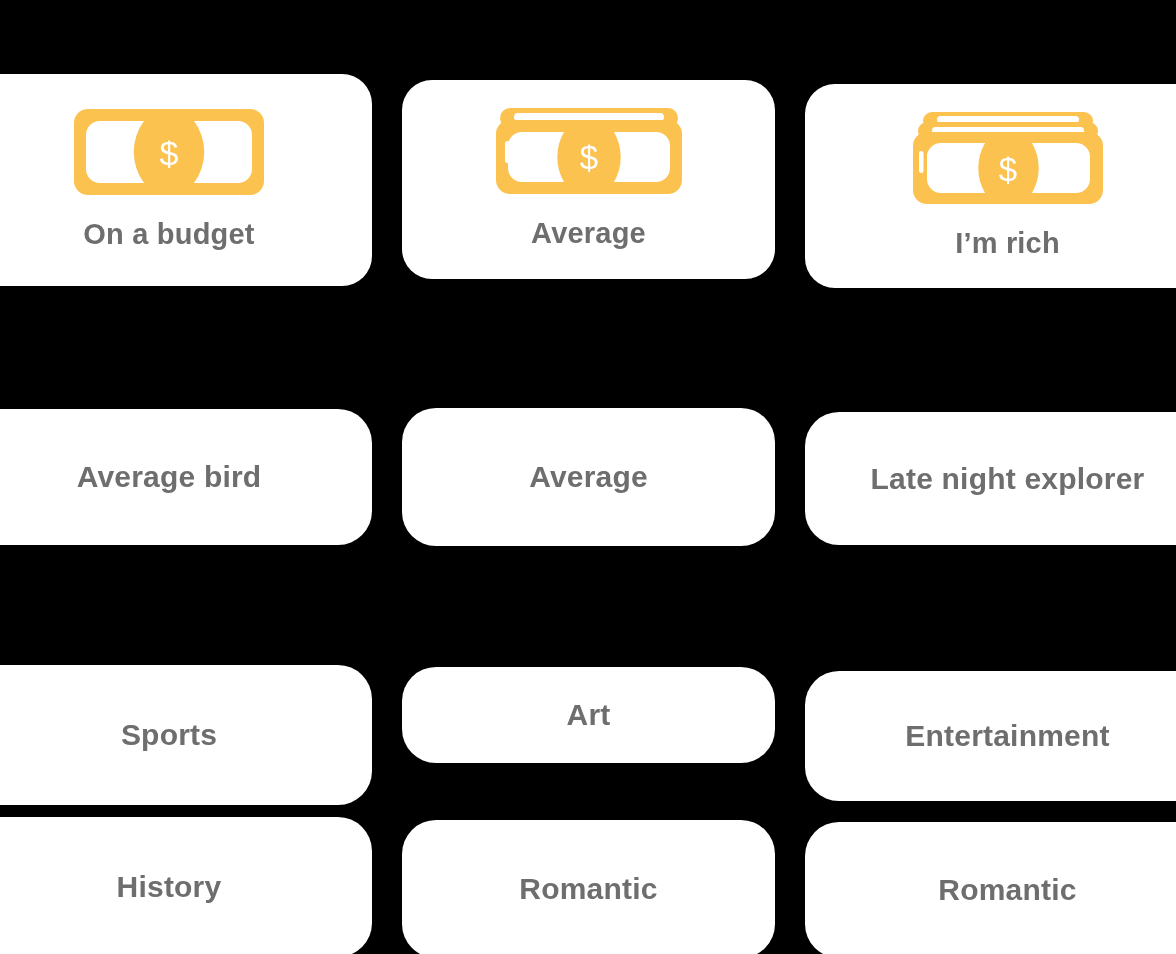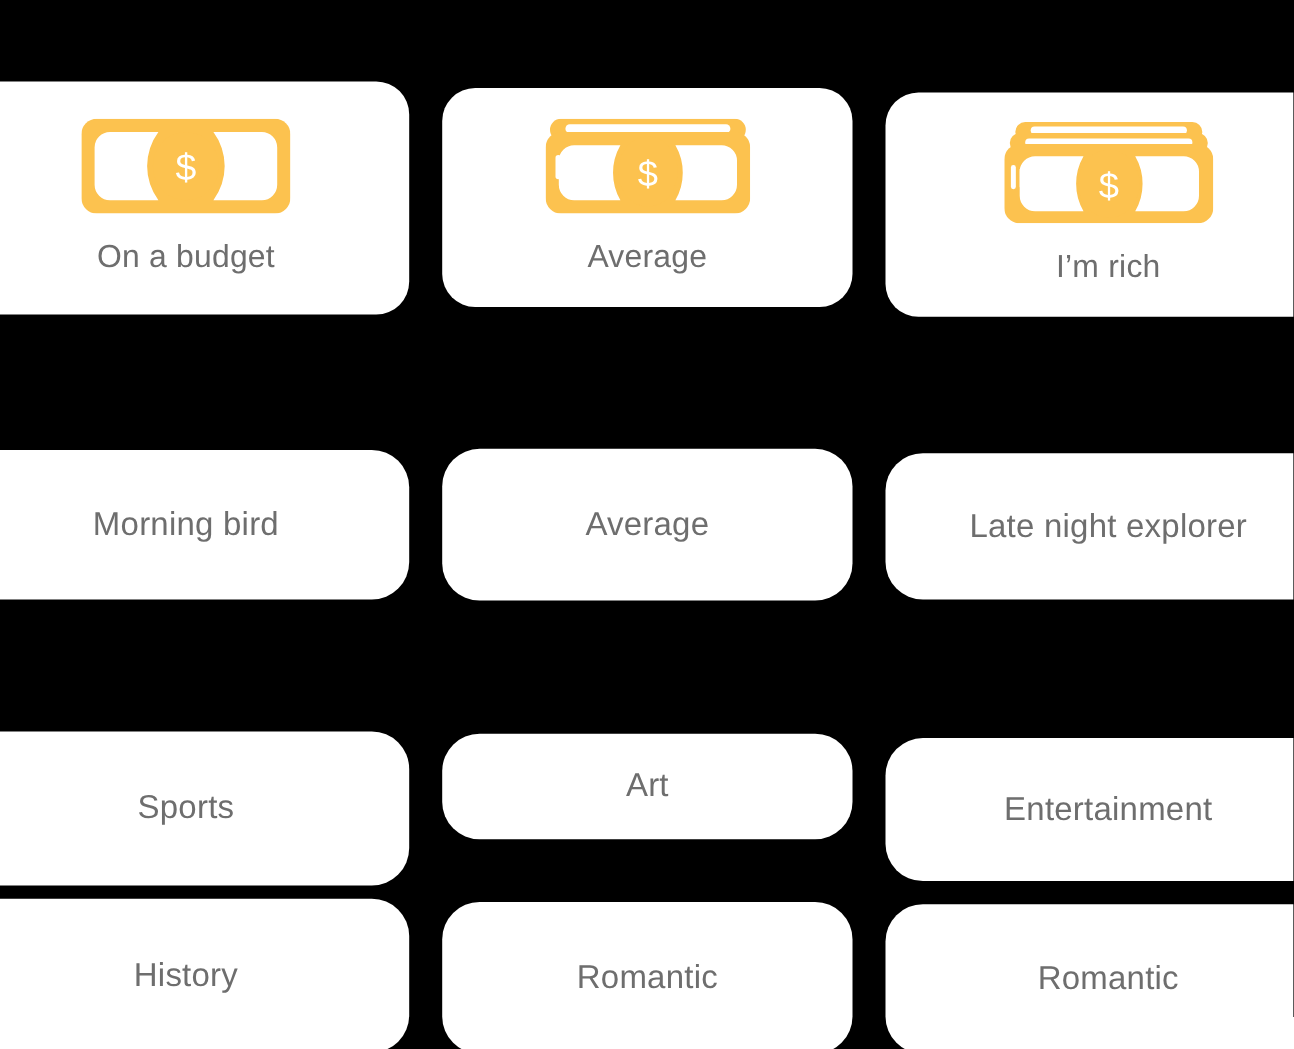--- a/index.html
+++ b/index.html
@@ -24,21 +24,21 @@
     flex-direction: column;
     align-items: center;
     justify-content: center;
     box-sizing: border-box;
   }
   .card.pill {
     border-radius: 34px;
   }
   .card-label {
     color: #6e6e6e;
-    font-weight: 400;
+    font-weight: 700;
     letter-spacing: 0.2px;
     white-space: nowrap;
     text-align: center;
     line-height: 1.2;
   }
   .icon-card .card-label {
     font-size: 29px;
     margin-top: 18px;
   }
   .pill .card-label {
@@ -114,21 +114,21 @@
         <ellipse cx="95" cy="56" rx="28" ry="31" fill="#fcc24f"></ellipse>
         <rect x="6" y="39" width="4.5" height="22" rx="2.2" fill="#ffffff"></rect>
         <rect x="14" y="41" width="4.5" height="20" rx="2.2" fill="#ffffff"></rect>
         <text x="95" y="69" text-anchor="middle" fill="#ffffff" font-family="'Liberation Sans', sans-serif" font-size="33" font-weight="400">$</text>
       </svg>
     </span>
     <span class="card-label">I’m rich</span>
   </div>
 
   <div class="card pill" id="card-morning">
-    <span class="card-label">Morning bird</span>
+    <span class="card-label">Average bird</span>
   </div>
 
   <div class="card pill" id="card-avg2">
     <span class="card-label">Average</span>
   </div>
 
   <div class="card pill" id="card-latenight">
     <span class="card-label">Late night explorer</span>
   </div>
 

